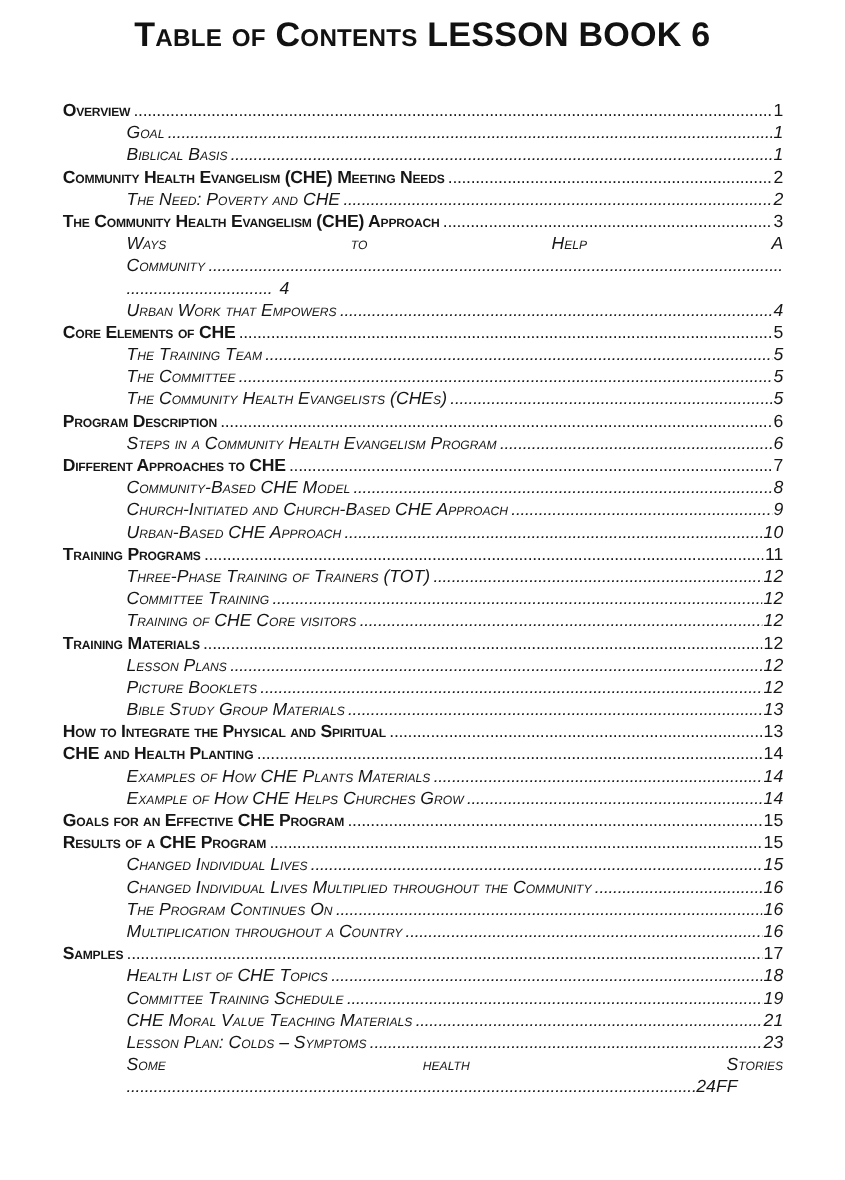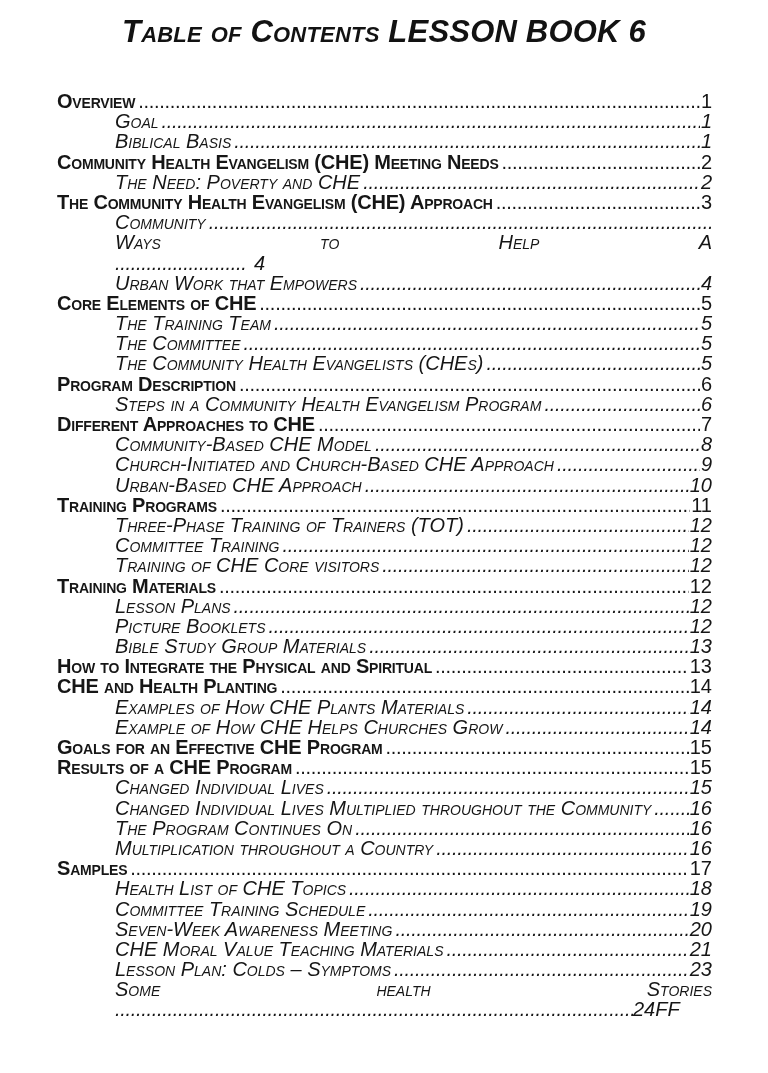--- a/index.html
+++ b/index.html
@@ -15,26 +15,25 @@
   .title {
     margin: 0;
     padding-top: 16px;
     text-align: center;
     font-size: 31px;
     line-height: 32px;
     font-weight: bold;
     font-variant: small-caps;
     letter-spacing: 0.2px;
     color: #121212;
-    font-style: italic;
   }
   .toc {
     margin: 43px 56px 0 57px;
     font-variant: small-caps;
-    font-size: 20px;
+    font-size: 16px;
   }
   .row {
     display: flex;
     align-items: baseline;
     height: 20.2px;
     line-height: 20.2px;
     white-space: nowrap;
   }
   .row.lvl2 { padding-left: 58px; font-style: italic; }
   .row.bold .label { font-weight: bold; letter-spacing: -0.2px; }
@@ -91,30 +90,30 @@
     <div class="row lvl2">
       <span class="label">The Need: Poverty and CHE</span>
       <span class="leader"></span>
       <span class="pagenum">2</span>
     </div>
     <div class="row bold">
       <span class="label">The Community Health Evangelism (CHE) Approach</span>
       <span class="leader"></span>
       <span class="pagenum">3</span>
     </div>
-    <div class="row lvl2">
-      <span class="label">Community</span>
-      <span class="leader"></span>
-    </div>
     <div class="row lvl2 justify">
       <span class="label">Ways</span>
       <span class="label">to</span>
       <span class="label">Help</span>
       <span class="label">A</span>
     </div>
+    <div class="row lvl2">
+      <span class="label">Community</span>
+      <span class="leader"></span>
+    </div>
     <div class="row lvl2 wrap-short">
       <span class="leader-fixed"></span>
       <span class="pagenum">4</span>
     </div>
     <div class="row lvl2">
       <span class="label">Urban Work that Empowers</span>
       <span class="leader"></span>
       <span class="pagenum">4</span>
     </div>
     <div class="row bold">
@@ -264,25 +263,20 @@
     </div>
     <div class="row lvl2">
       <span class="label">Health List of CHE Topics</span>
       <span class="leader"></span>
       <span class="pagenum">18</span>
     </div>
     <div class="row lvl2">
       <span class="label">Committee Training Schedule</span>
       <span class="leader"></span>
       <span class="pagenum">19</span>
-    </div>
-    <div class="row lvl2">
-      <span class="label">Seven-Week Awareness Meeting</span>
-      <span class="leader"></span>
-      <span class="pagenum">20</span>
     </div>
     <div class="row lvl2">
       <span class="label">CHE Moral Value Teaching Materials</span>
       <span class="leader"></span>
       <span class="pagenum">21</span>
     </div>
     <div class="row lvl2">
       <span class="label">Lesson Plan: Colds – Symptoms</span>
       <span class="leader"></span>
       <span class="pagenum">23</span>

